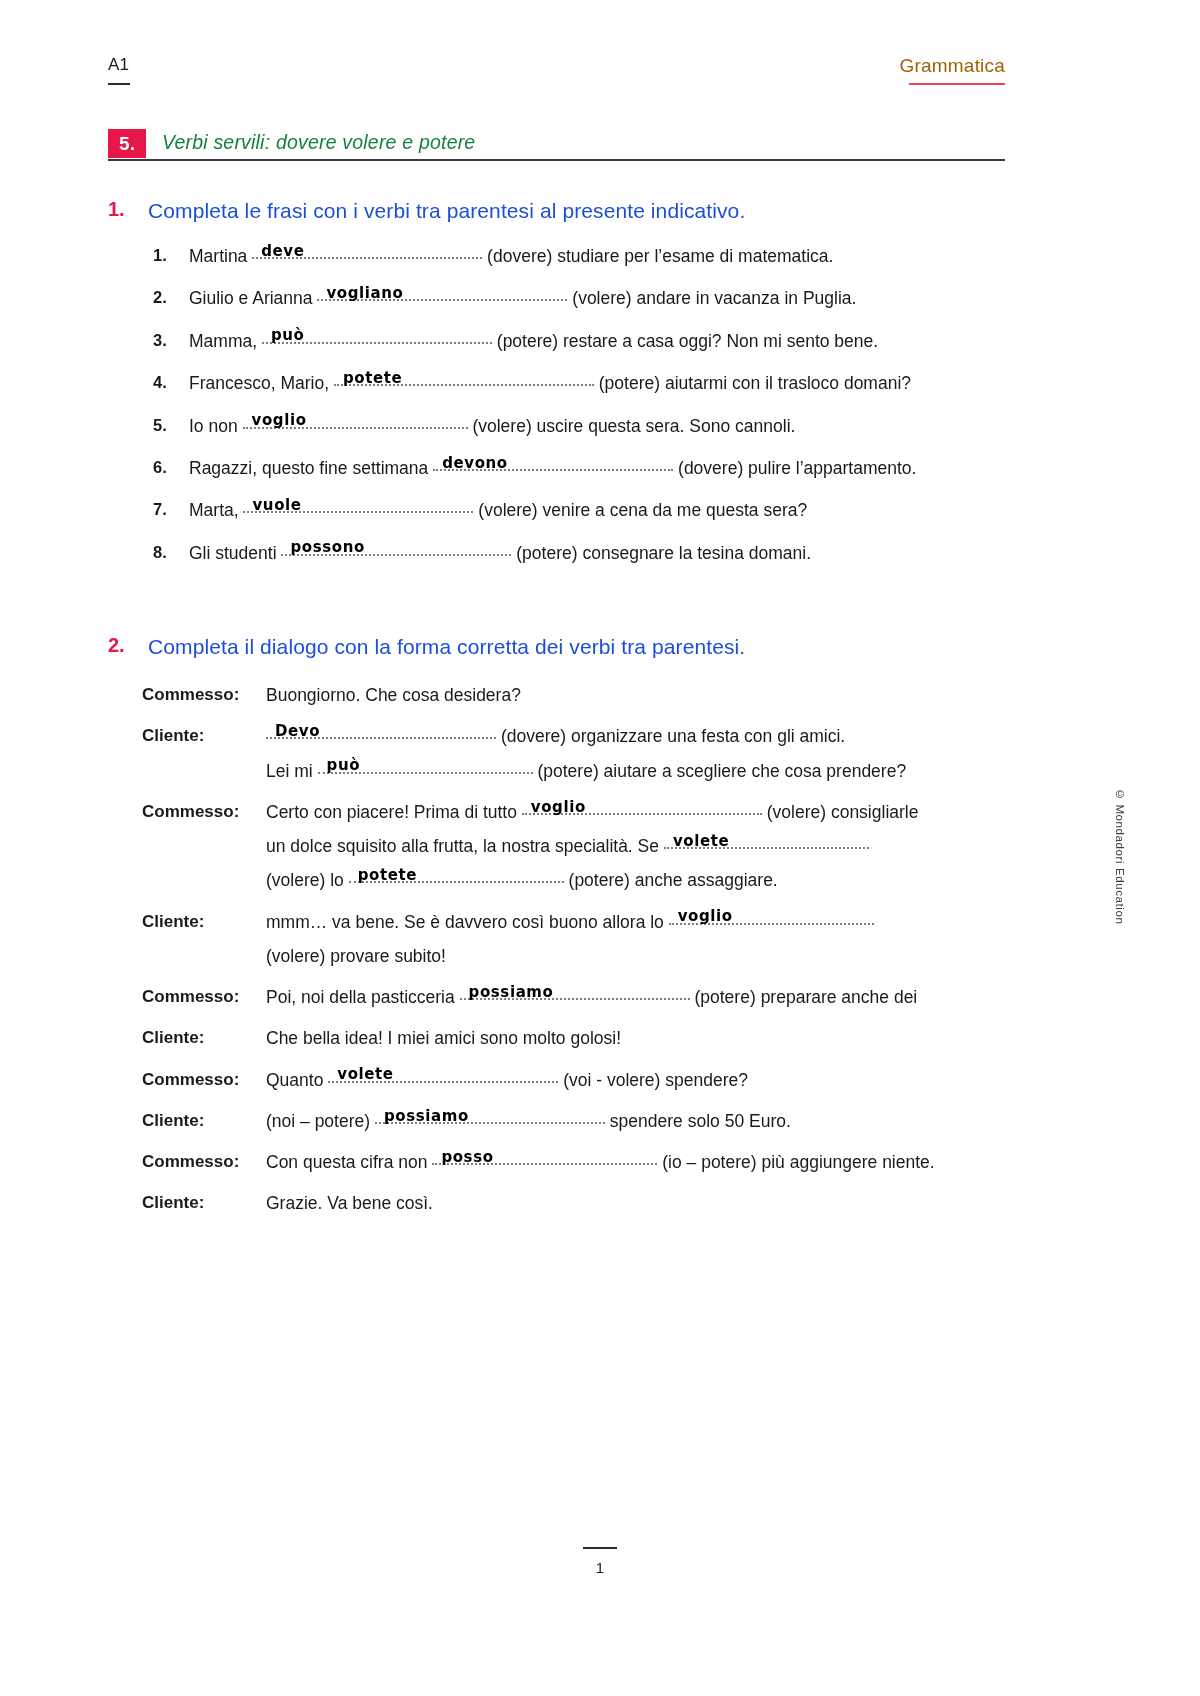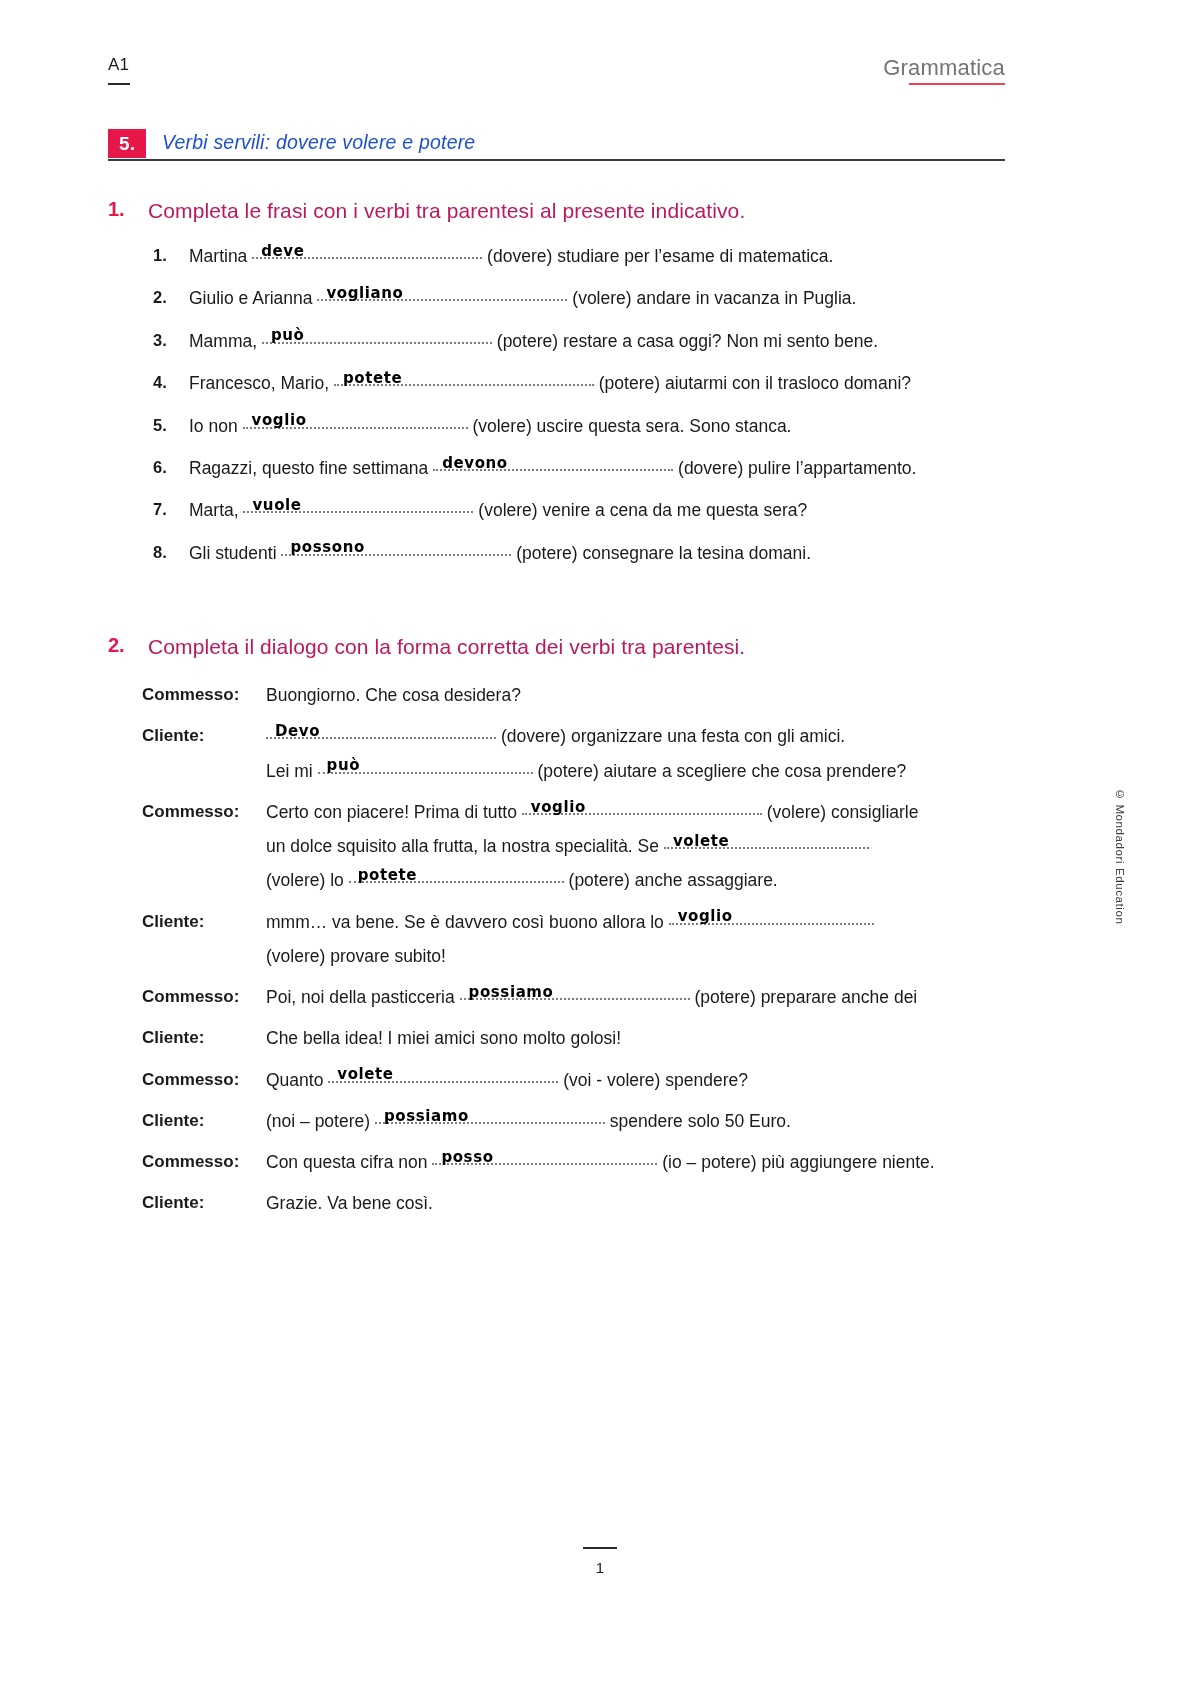--- a/index.html
+++ b/index.html
@@ -45,22 +45,22 @@
     left: 0;
     top: 28px;
     width: 22px;
     height: 2px;
     background: #2b2b2b;
   }
   .section-label {
     position: absolute;
     right: 0;
     top: 0;
-    font-size: 22px;
-    color: #737373;
+    font-size: 19px;
+    color: #a16207;
     letter-spacing: .2px;
   }
   .section-rule {
     position: absolute;
     right: 0;
     top: 28px;
     width: 96px;
     height: 2px;
     background: #ee4158;
   }
@@ -85,21 +85,21 @@
     font-size: 19px;
     line-height: 29px;
     text-align: center;
   }
   .unit-title {
     position: absolute;
     left: 54px;
     top: 2px;
     font-size: 19.5px;
     font-style: italic;
-    color: #1d4ed8;
+    color: #15803d;
     letter-spacing: .2px;
   }
   .unit-rule {
     position: absolute;
     left: 0;
     top: 30px;
     width: 897px;
     height: 1.6px;
     background: #3a3a3a;
   }
@@ -117,21 +117,21 @@
   .ex-num {
     position: absolute;
     left: 0;
     top: 0;
     color: #e8174a;
     font-weight: bold;
     font-size: 20px;
   }
   .ex-title {
     font-size: 21px;
-    color: #be185d;
+    color: #1d4ed8;
     letter-spacing: .1px;
     line-height: 1.2;
     margin-top: 12px;
   }
 
   
   .items {
     margin-top: 16px;
     padding-left: 45px;
   }
@@ -296,21 +296,21 @@
         <span class="item-num">4.</span><span>Francesco, Mario,</span>
         <span class="blank w260"><span class="answer">potete</span><span class="dots"></span></span>
         <span class="paren">(potere)</span>
         <span>aiutarmi con il trasloco domani?</span>
       </div>
 
       <div class="item">
         <span class="item-num">5.</span><span>Io non</span>
         <span class="blank w225"><span class="answer">voglio</span><span class="dots"></span></span>
         <span class="paren">(volere)</span>
-        <span>uscire questa sera. Sono stanca.</span>
+        <span>uscire questa sera. Sono cannoli.</span>
       </div>
 
       <div class="item">
         <span class="item-num">6.</span><span>Ragazzi, questo fine settimana</span>
         <span class="blank w240"><span class="answer">devono</span><span class="dots"></span></span>
         <span class="paren">(dovere)</span>
         <span>pulire l’appartamento.</span>
       </div>
 
       <div class="item">

